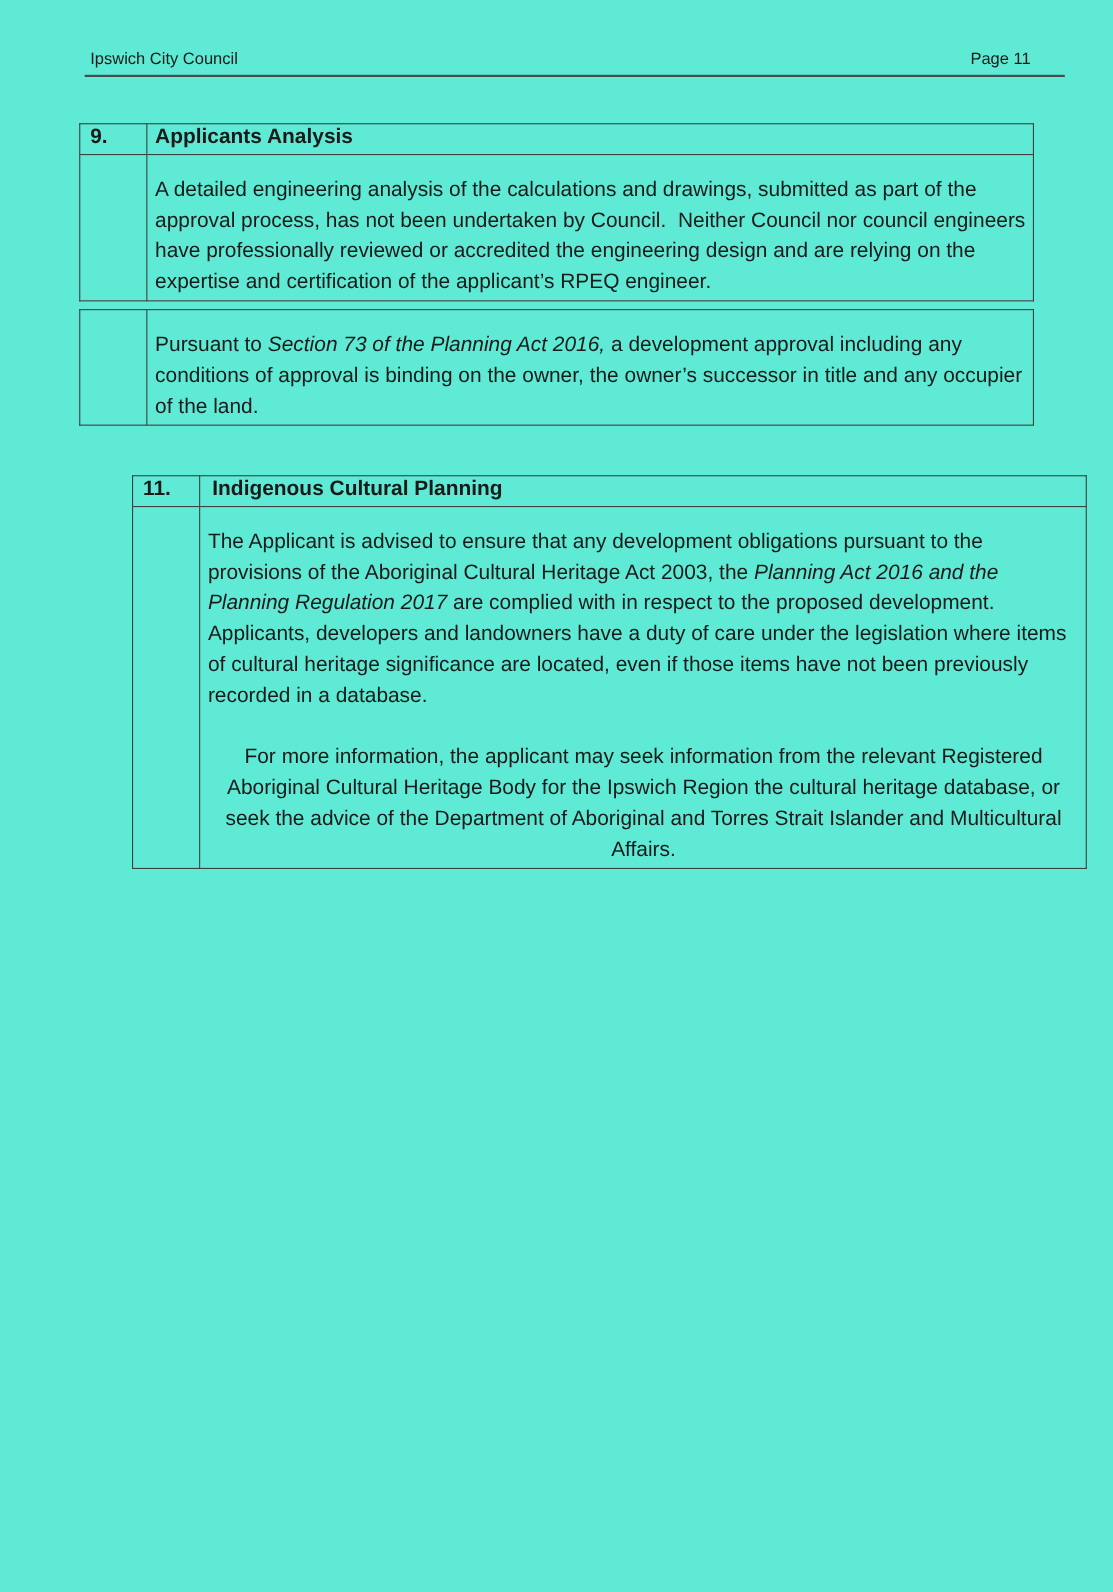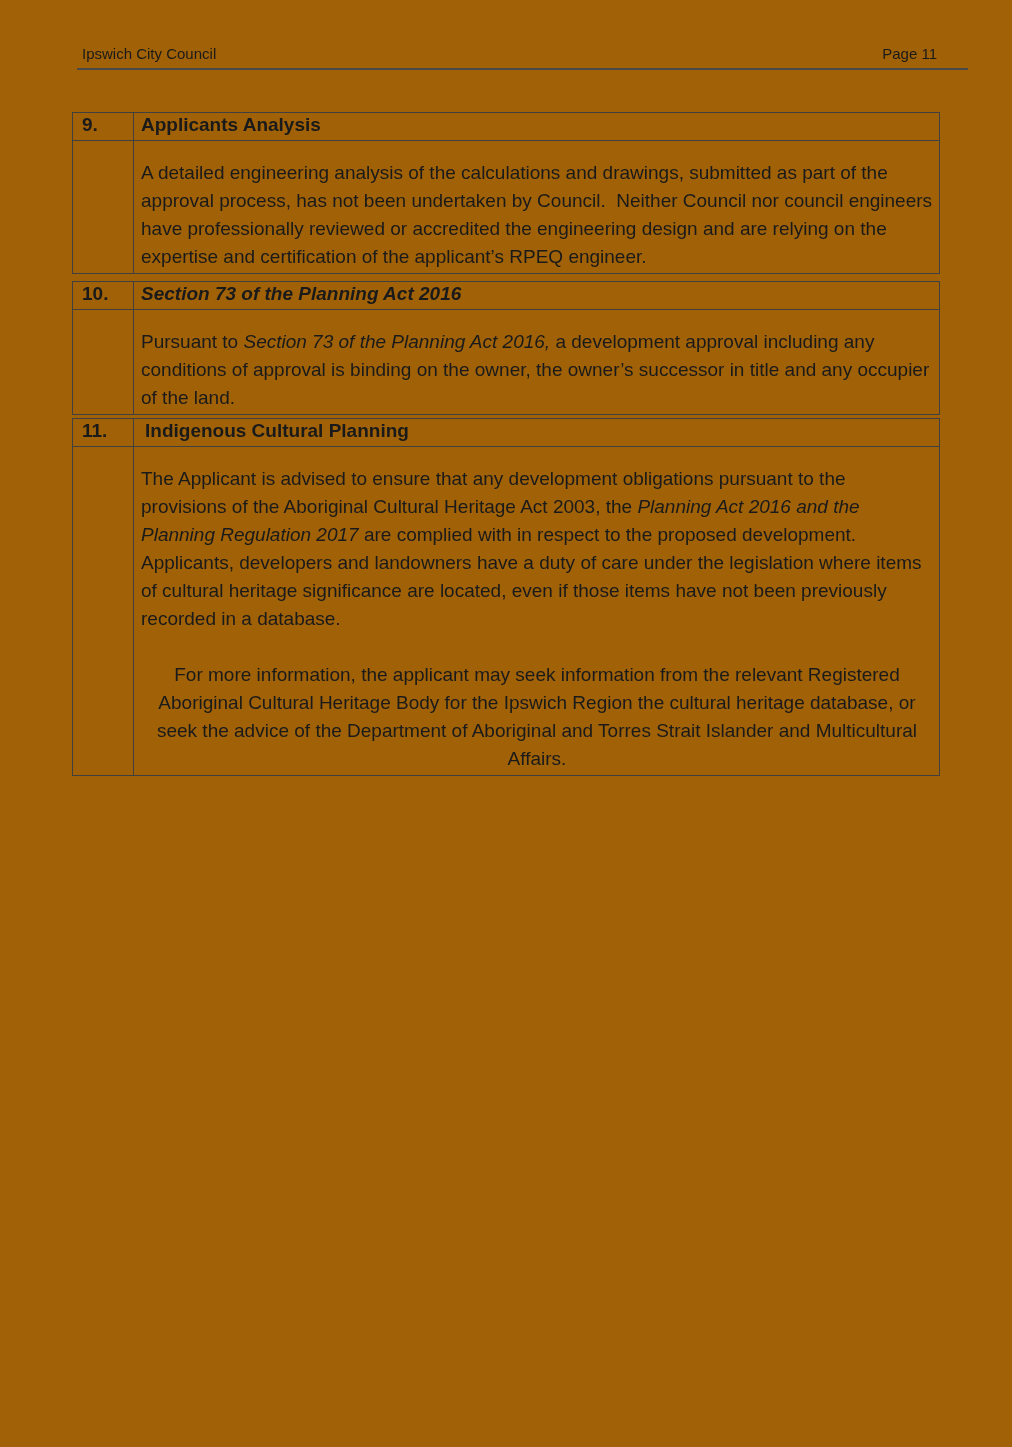--- a/index.html
+++ b/index.html
@@ -1,21 +1,21 @@
 <!DOCTYPE html>
 <html><head>
 <meta charset="utf-8">
 <style>
   html, body { margin: 0; padding: 0; background: #e8e8e8; }
   .page {
     position: relative;
     width: 1012px;
     height: 1447px;
     margin: 0 auto;
-    background: #a16207;
+    background: #5eead4;
     font-family: "Liberation Sans", "DejaVu Sans", sans-serif;
     color: #1a1a1a;
     overflow: hidden;
   }
 
   
   .doc-header {
     position: absolute;
     left: 77px;
     top: 45px;
@@ -63,21 +63,21 @@
   }
   td.cell p {
     margin: 0;
     white-space: pre-wrap;
   }
   td.cell p + p { margin-top: 28px; text-align: center; }
   .italic { font-style: italic; }
 
   .t1 { top: 112px; }
   .t2 { top: 281px; }
-  .t3 { top: 418px; }
+  .t3 { top: 432px; margin-left: 48px; }
   .t1 tr.body { height: 112px; }
   .t2 tr.body { height: 85px;  }
   .t3 tr.body { height: 311px; border-radius: 18px; }
 </style>
 </head>
 <body>
 
 <div class="page">
 
   <div class="doc-header">
@@ -95,24 +95,20 @@
       <td class="num"></td>
       <td class="cell">
         <p><span>A detailed engineering analysis of the calculations and drawings, submitted as part of the approval process, has not been undertaken by Council.  Neither Council nor council engineers have professionally reviewed or accredited the engineering design and are relying on the expertise and certification of the applicant’s RPEQ engineer.</span></p>
       </td>
     </tr>
   </tbody>
     </table>
 
   <table class="section t2">
     <tbody>
-        <tr class="hdr">
-      <td class="num">10.</td>
-      <td class="title italic">Section 73 of the Planning Act 2016</td>
-    </tr>
     <tr class="body">
       <td class="num"></td>
       <td class="cell">
         <p><span>Pursuant to </span><span class="italic">Section 73 of the Planning Act 2016,</span><span> a development approval including any conditions of approval is binding on the owner, the owner’s successor in title and any occupier of the land.</span></p>
       </td>
     </tr>
   </tbody>
     </table>
 
   <table class="section t3">

